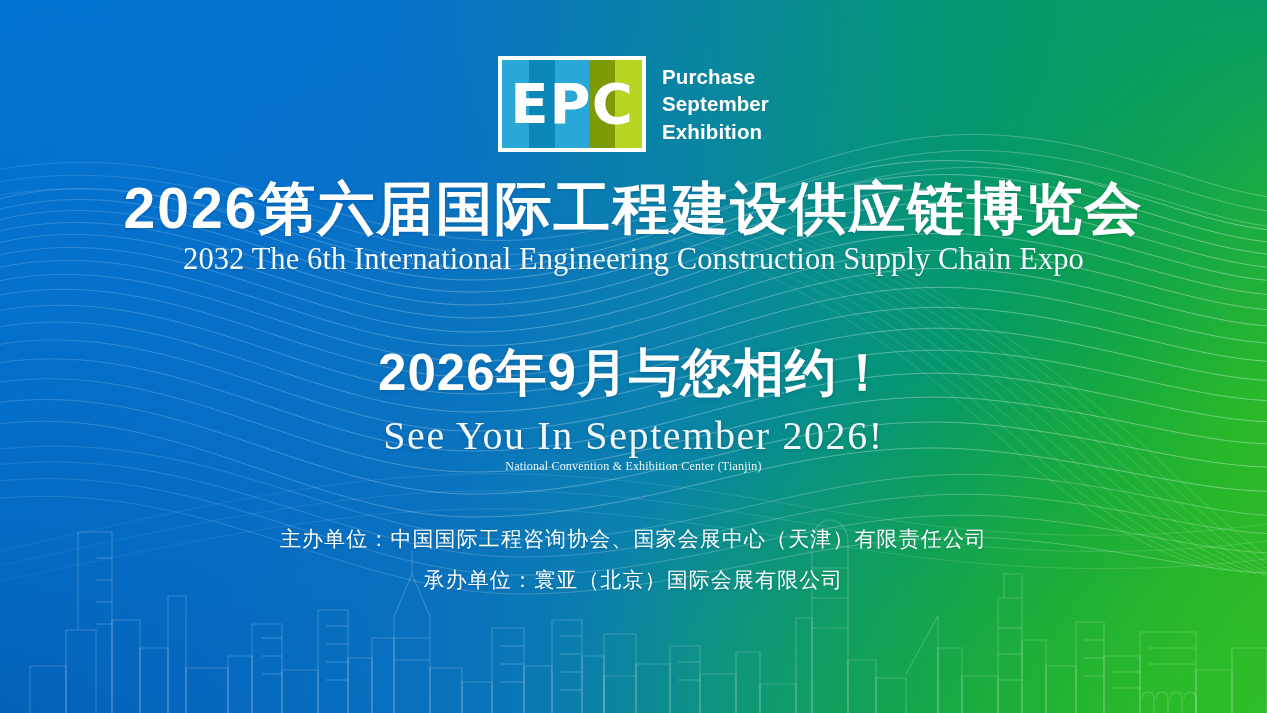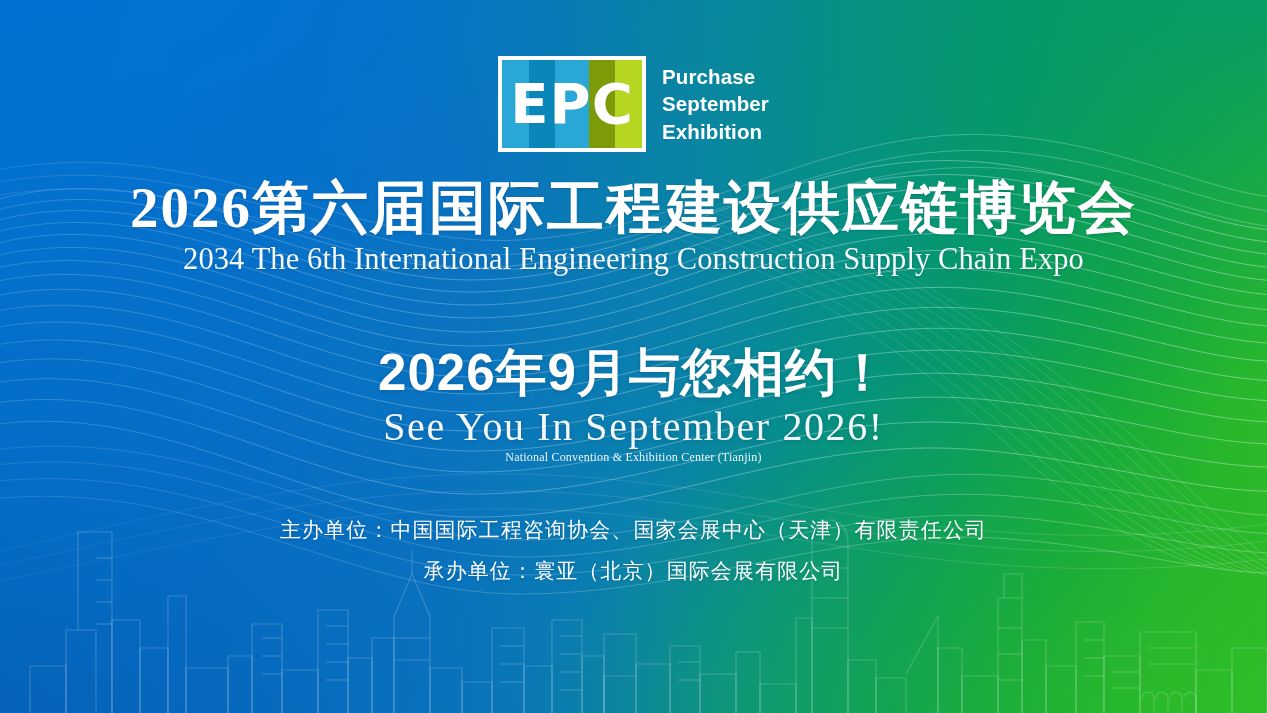--- a/index.html
+++ b/index.html
@@ -141,21 +141,20 @@
   
   .title-cn {
     margin-top: 26px;
     color: #ffffff;
     font-weight: bold;
     font-size: 57px;
     letter-spacing: 2px;
     line-height: 1.06;
     white-space: nowrap;
     text-shadow: 0 1px 3px rgba(0,40,90,0.22);
-    font-family: Liberation Serif, serif;
   }
   .title-en {
     margin-top: 5px;
     color: #f3f8fb;
     font-family: "Liberation Serif", "DejaVu Serif", serif;
     font-size: 30.5px;
     letter-spacing: 0.1px;
     line-height: 1.1;
     white-space: nowrap;
     text-shadow: 0 1px 3px rgba(0,40,90,0.22);
@@ -166,21 +165,21 @@
     margin-top: 68px;
     color: #ffffff;
     font-weight: bold;
     font-size: 51px;
     letter-spacing: 1px;
     line-height: 1.08;
     white-space: nowrap;
     text-shadow: 0 1px 4px rgba(0,40,90,0.25);
   }
   .slogan-en {
-    margin-top: 5px;
+    margin-top: 14px;
     color: #f2f7fa;
     font-family: "Liberation Serif", "DejaVu Serif", serif;
     font-size: 40px;
     letter-spacing: 1.6px;
     line-height: 1.12;
     white-space: nowrap;
     text-shadow: 0 1px 4px rgba(0,40,90,0.25);
   }
 
   
@@ -400,21 +399,21 @@
         <div class="logo-letters">EPC</div>
       </div>
       <div class="logo-words">
         <div>Purchase</div>
         <div>September</div>
         <div>Exhibition</div>
       </div>
     </div>
 
     <div class="title-cn">2026第六届国际工程建设供应链博览会</div>
-    <div class="title-en">2034 The 6th International Engineering Construction Supply Chain Expo</div>
+    <div class="title-en">2032 The 6th International Engineering Construction Supply Chain Expo</div>
 
     <div class="slogan-cn">2026年9月与您相约！</div>
     <div class="slogan-en">See You In September 2026!</div>
 
     <div class="venue-en">National Convention &amp; Exhibition Center (Tianjin)</div>
 
     <div class="org-line org-host">主办单位：中国国际工程咨询协会、国家会展中心（天津）有限责任公司</div>
     <div class="org-line org-organizer">承办单位：寰亚（北京）国际会展有限公司</div>
 
   </div>

